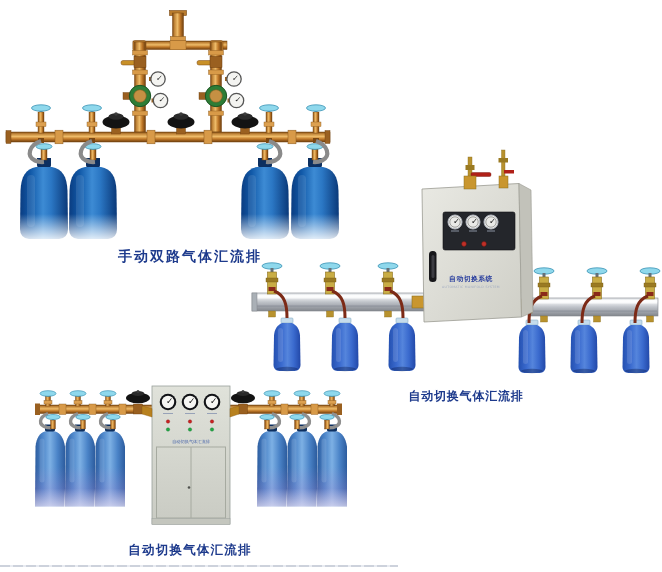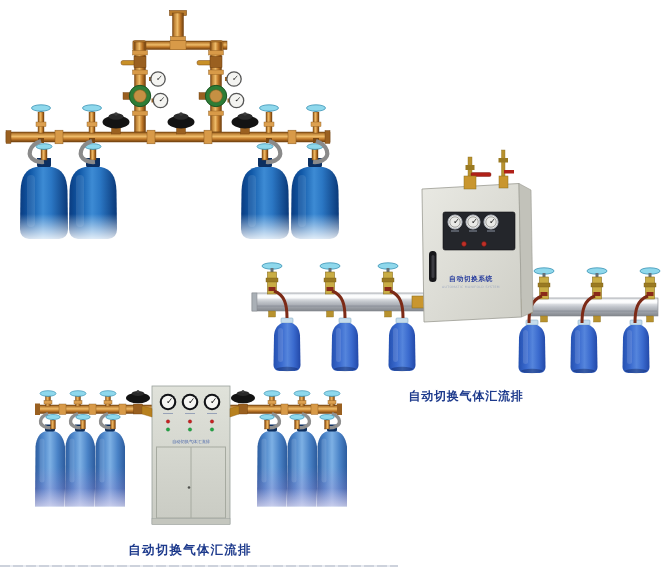--- a/index.html
+++ b/index.html
@@ -327,16 +327,17 @@
   <use href="#stC" x="332" y="405"></use>
   <use href="#hoseC" x="48" y="405"></use>
   <use href="#hoseC" x="78" y="405"></use>
   <use href="#hoseC" x="108" y="405"></use>
   <use href="#hoseC" transform="translate(272,405) scale(-1,1)"></use>
   <use href="#hoseC" transform="translate(302,405) scale(-1,1)"></use>
   <use href="#hoseC" transform="translate(332,405) scale(-1,1)"></use>
 </g>
 </svg>
 
+<div class="caption cap1">手动双路气体汇流排</div>
 <div class="caption cap2">自动切换气体汇流排</div>
 <div class="caption cap3">自动切换气体汇流排</div>
 <div class="divider"></div>
 </div>
 
 </body></html>

